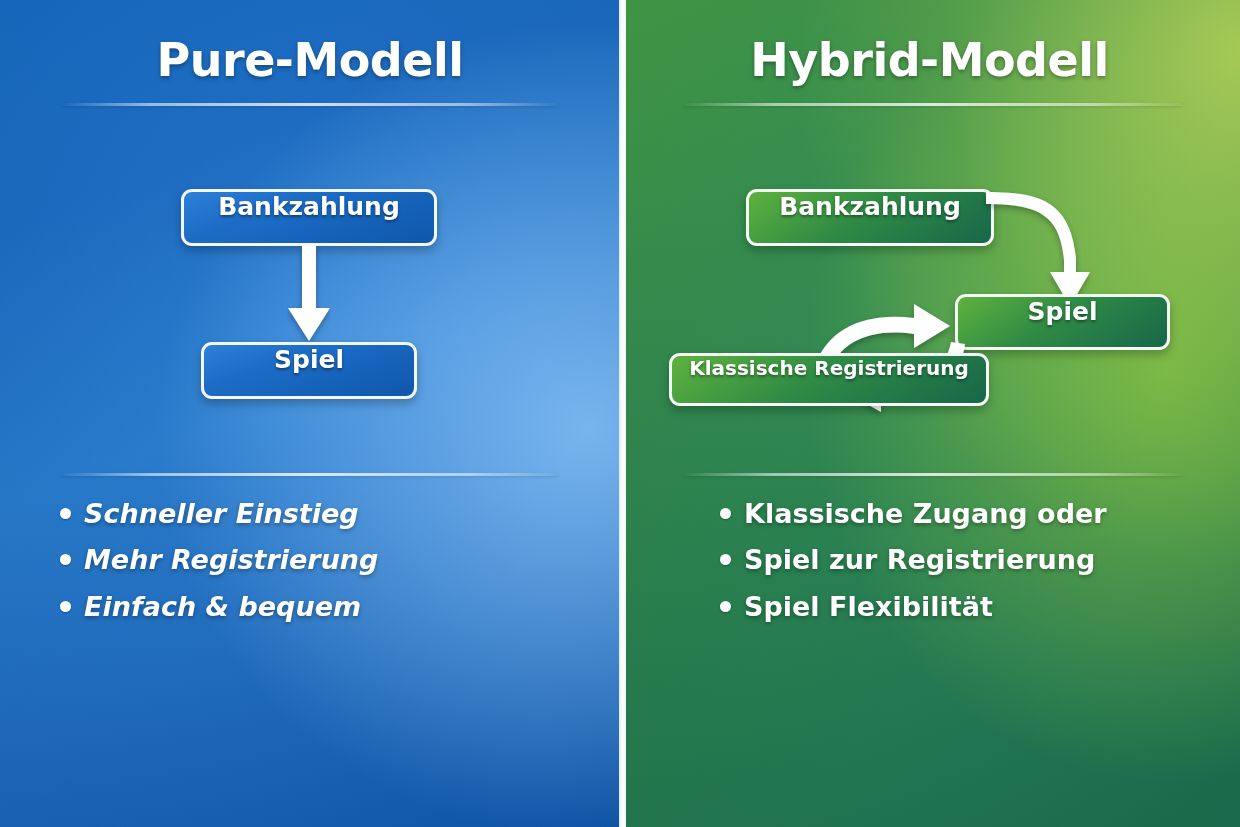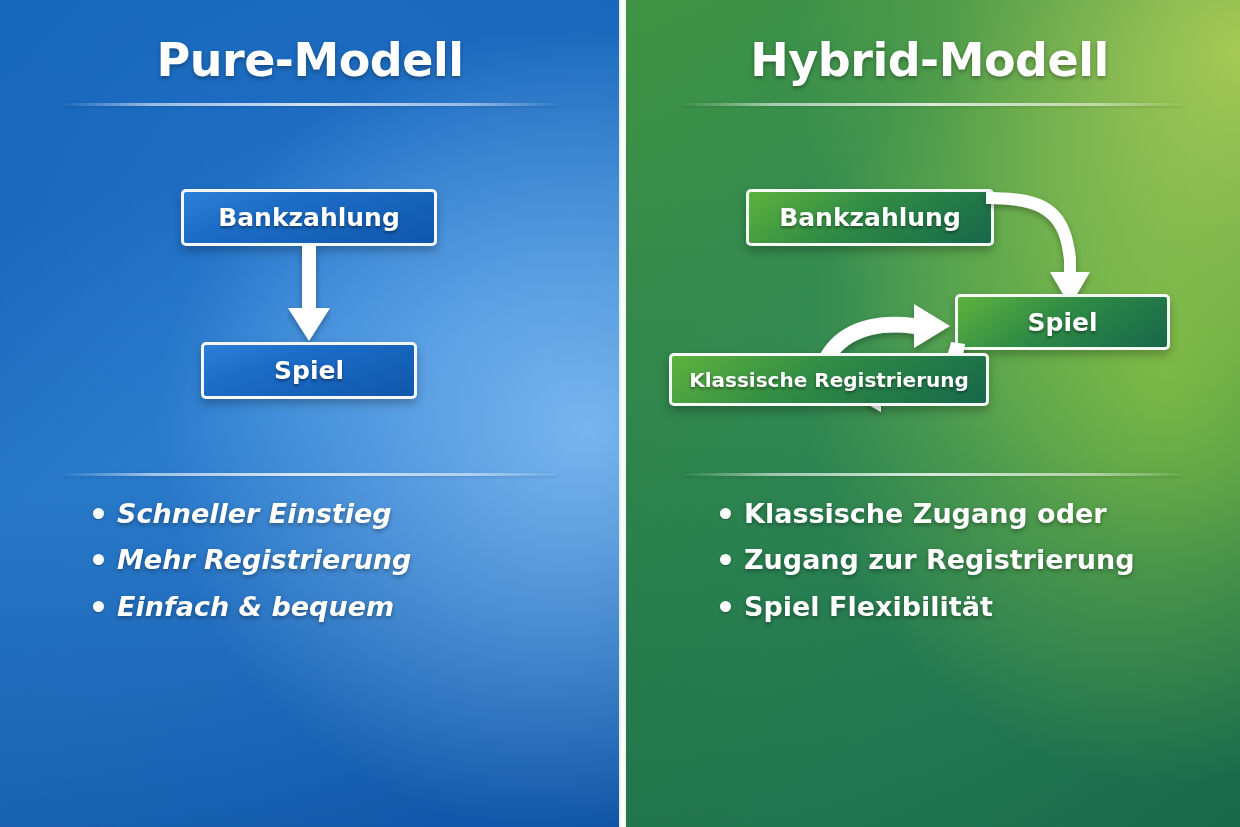--- a/index.html
+++ b/index.html
@@ -90,25 +90,24 @@
   }
   .divider-top    { top: 103px; }
   .divider-mid    { top: 473px; }
   .panel-right .divider { left: 58px; width: 500px; }
 
   
   .flow-box {
     position: absolute;
     box-sizing: border-box;
     border: 3px solid rgba(255,255,255,0.95);
-    border-radius: 5px;
+    border-radius: 11px;
     color: #ffffff;
     font-weight: bold;
     display: flex;
-    align-items: center;
     justify-content: center;
     text-shadow: 0 2px 3px rgba(0,0,0,0.40);
     box-shadow: 0 5px 10px rgba(0,0,0,0.25);
   }
   .flow-box.blue {
     background: linear-gradient(160deg, #2c7fd6 0%, #1c6cc6 35%, #0f57ab 100%);
   }
   .flow-box.green {
     background: linear-gradient(145deg, #5fb23d 0%, #2f8b45 45%, #17674a 100%);
   }
@@ -160,21 +159,21 @@
     flex: 0 0 auto;
     position: relative;
     top: -4px;
     box-shadow: 0 1px 2px rgba(0,0,0,0.3);
   }
   .bullet-text {
     font-size: 27px;
     font-weight: bold;
     line-height: 1.05;
   }
-  .panel-left .bullets  { padding-left: 93px; }
+  .panel-left .bullets  { padding-left: 60px; }
   .panel-left .bullet-text { font-style: italic; }
   .panel-right .bullets { padding-left: 95px; }
   .panel-right .bullet-text { font-style: normal; }
 
   
   .seam {
     position: absolute;
     left: 619px;
     top: 0;
     width: 7px;
@@ -295,21 +294,21 @@
 
       <div class="divider divider-mid"></div>
 
       <div class="bullets">
         <div class="bullet-row">
           <span class="bullet-dot"></span>
           <span class="bullet-text">Klassische Zugang oder</span>
         </div>
         <div class="bullet-row">
           <span class="bullet-dot"></span>
-          <span class="bullet-text">Zugang zur Registrierung</span>
+          <span class="bullet-text">Spiel zur Registrierung</span>
         </div>
         <div class="bullet-row">
           <span class="bullet-dot"></span>
           <span class="bullet-text">Spiel Flexibilität</span>
         </div>
       </div>
 
     </div>
   </div>
 

